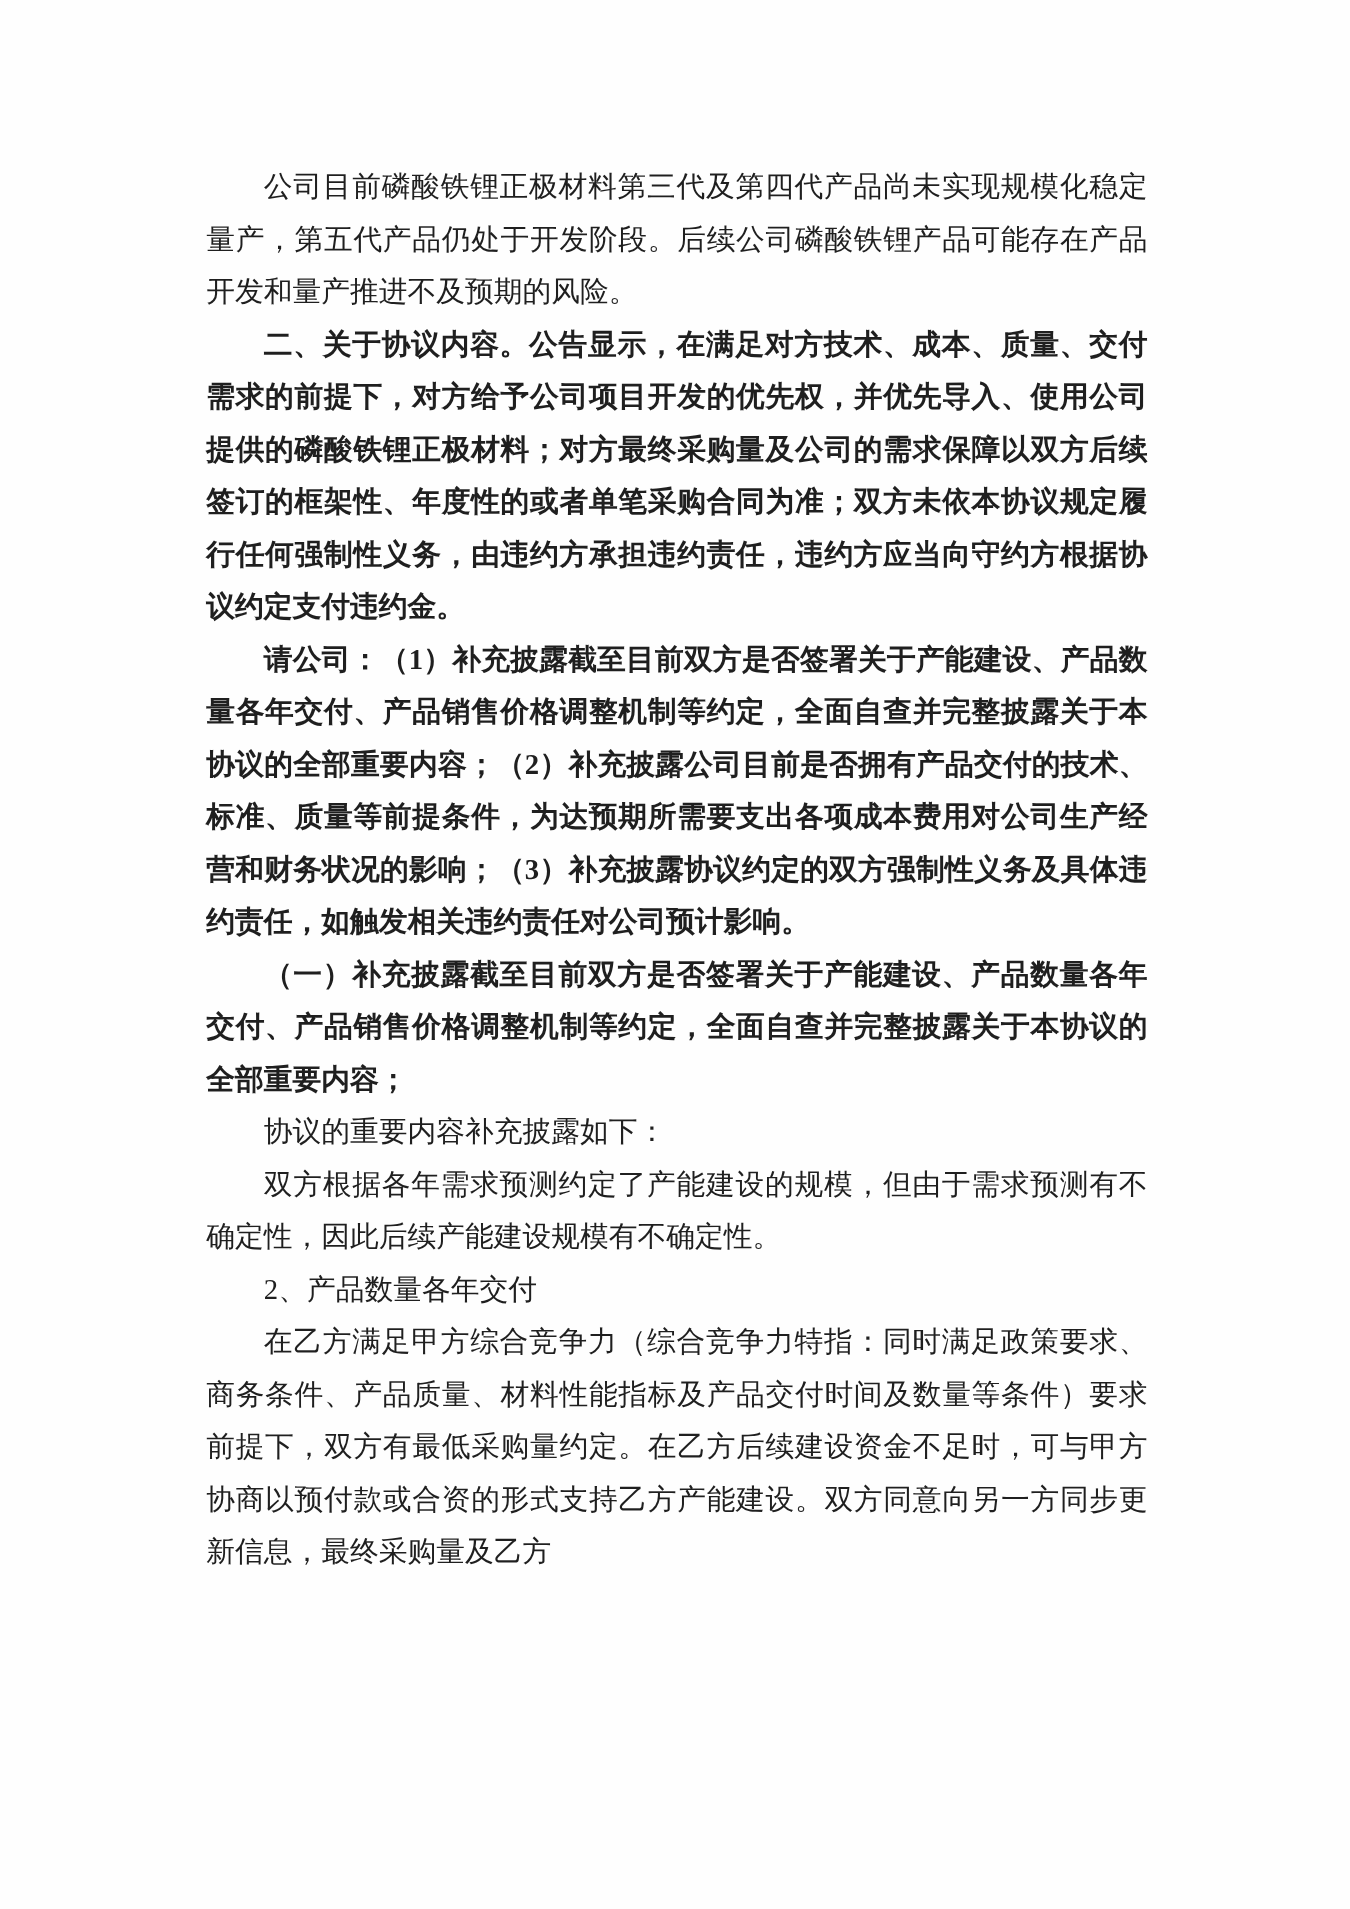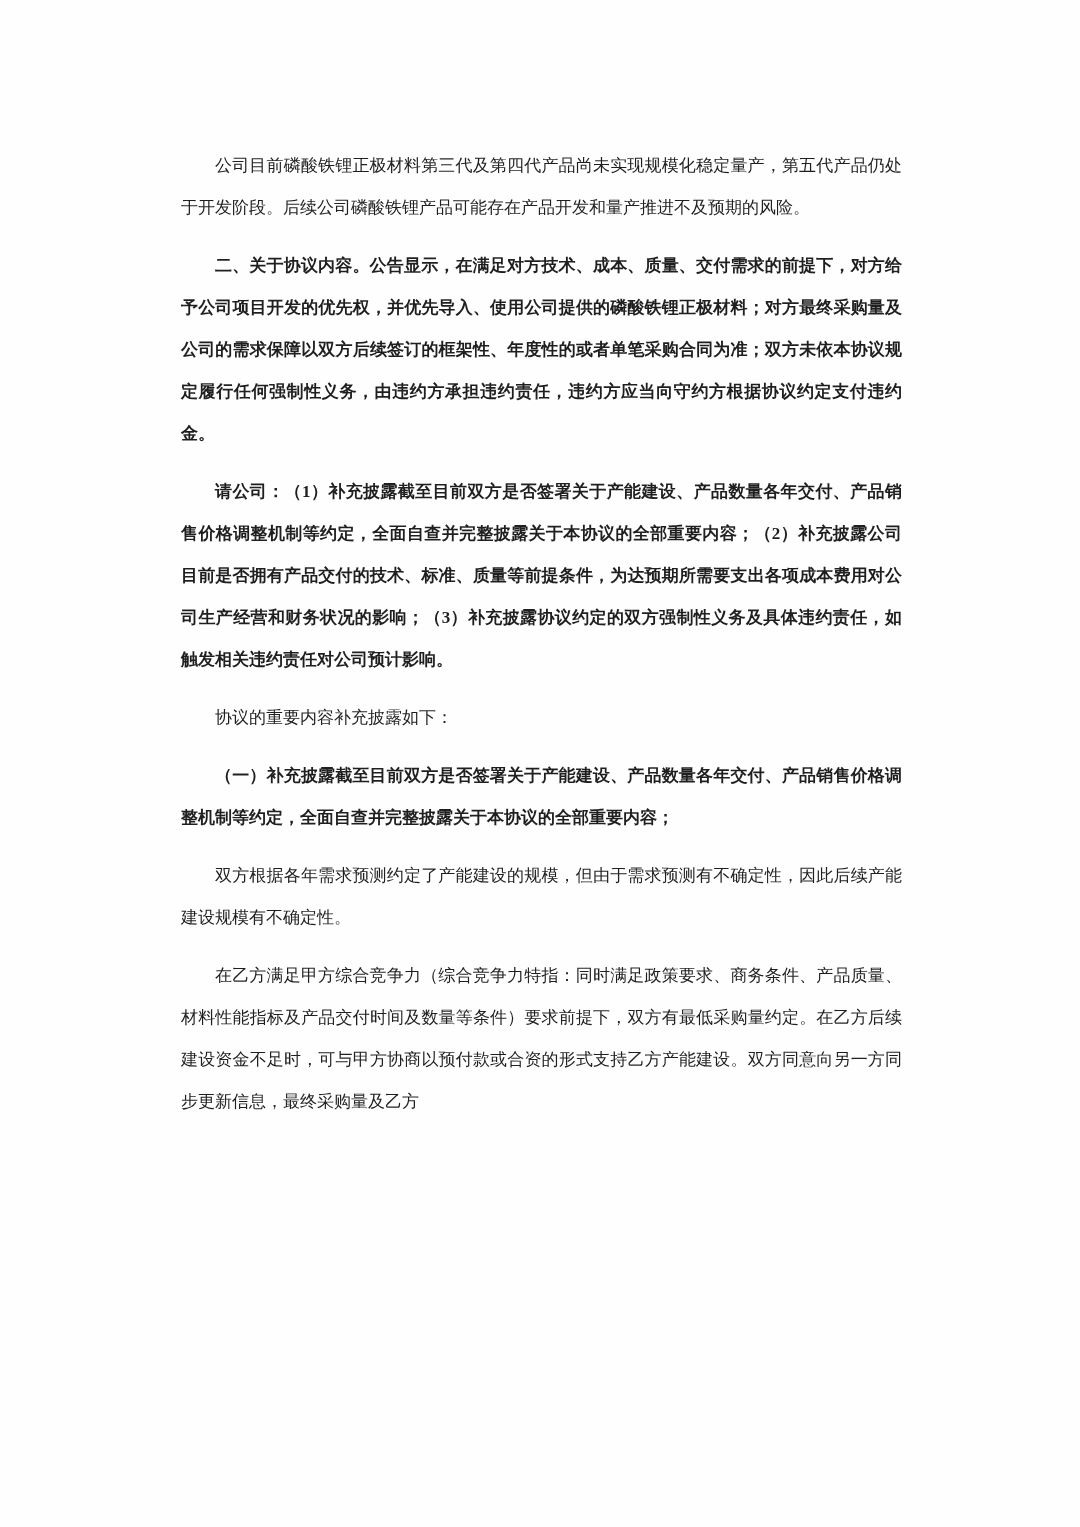--- a/index.html
+++ b/index.html
@@ -16,22 +16,22 @@
     box-sizing: border-box;
     padding: 129px 162px 0 165px;
     font-family: "Liberation Serif", "DejaVu Serif", serif;
     color: #1f1f1f;
     overflow: hidden;
   }
   .doc-body {
     width: 753px;
   }
   .para {
-    margin: 16px;
-    font-size: 17px;
+    margin: 0;
+    font-size: 23px;
     line-height: 42px;
     text-align: justify;
     text-indent: 2em;
     letter-spacing: 0;
     word-break: break-all;
   }
   .para.bold {
     font-weight: bold;
     font-family: Liberation Serif, serif;
   }
@@ -42,25 +42,26 @@
 <div class="page">
   <div class="doc-body">
 
     <p class="para">公司目前磷酸铁锂正极材料第三代及第四代产品尚未实现规模化稳定量产，第五代产品仍处于开发阶段。后续公司磷酸铁锂产品可能存在产品开发和量产推进不及预期的风险。</p>
 
     <p class="para bold">二、关于协议内容。公告显示，在满足对方技术、成本、质量、交付需求的前提下，对方给予公司项目开发的优先权，并优先导入、使用公司提供的磷酸铁锂正极材料；对方最终采购量及公司的需求保障以双方后续签订的框架性、年度性的或者单笔采购合同为准；双方未依本协议规定履行任何强制性义务，由违约方承担违约责任，违约方应当向守约方根据协议约定支付违约金。</p>
 
     <p class="para bold">请公司：（1）补充披露截至目前双方是否签署关于产能建设、产品数量各年交付、产品销售价格调整机制等约定，全面自查并完整披露关于本协议的全部重要内容；（2）补充披露公司目前是否拥有产品交付的技术、标准、质量等前提条件，为达预期所需要支出各项成本费用对公司生产经营和财务状况的影响；（3）补充披露协议约定的双方强制性义务及具体违约责任，如触发相关违约责任对公司预计影响。</p>
 
 
+    <p class="para bold">（一）补充披露截至目前双方是否签署关于产能建设、产品数量各年交付、产品销售价格调整机制等约定，全面自查并完整披露关于本协议的全部重要内容；</p>
+
     <p class="para">协议的重要内容补充披露如下：</p>
-
-    <p class="para bold">（一）补充披露截至目前双方是否签署关于产能建设、产品数量各年交付、产品销售价格调整机制等约定，全面自查并完整披露关于本协议的全部重要内容；</p>
 
 
 
     <p class="para">双方根据各年需求预测约定了产能建设的规模，但由于需求预测有不确定性，因此后续产能建设规模有不确定性。</p>
 
+    <p class="para">2、产品数量各年交付</p>
 
     <p class="para">在乙方满足甲方综合竞争力（综合竞争力特指：同时满足政策要求、商务条件、产品质量、材料性能指标及产品交付时间及数量等条件）要求前提下，双方有最低采购量约定。在乙方后续建设资金不足时，可与甲方协商以预付款或合资的形式支持乙方产能建设。双方同意向另一方同步更新信息，最终采购量及乙方</p>
 
   </div>
 </div>
 
 </body></html>

